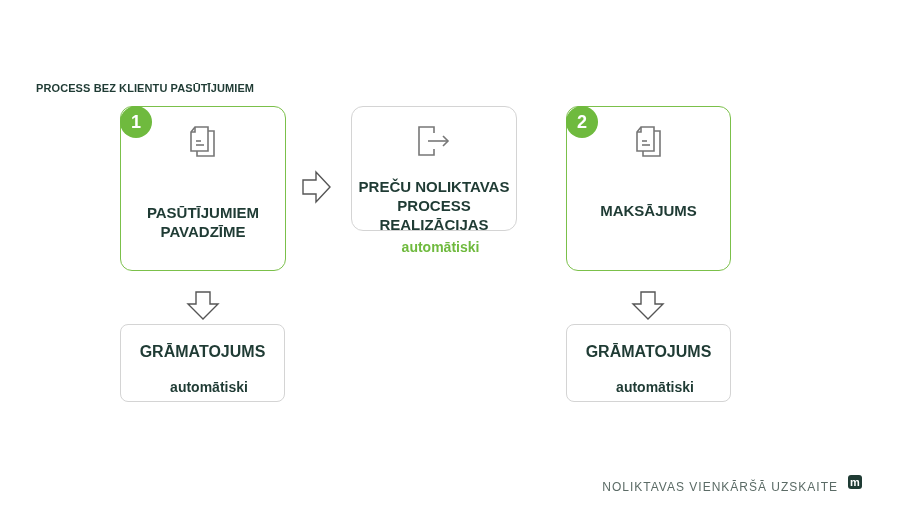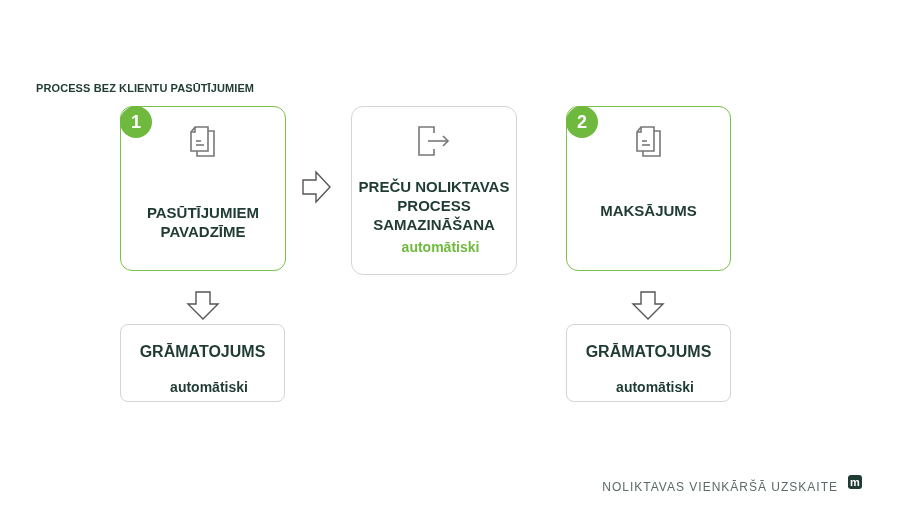--- a/index.html
+++ b/index.html
@@ -70,32 +70,32 @@
     <div>PAVADZĪME</div>
   </div>
 </div>
 
 <span class="arrow" style="left:302px; top:170px;">
   <svg width="30" height="34" viewBox="0 0 30 34" fill="none" stroke="#555" stroke-width="1.4">
     <path d="M1 10 H14 V2 L28 17 L14 32 V24 H1 Z"></path>
   </svg>
 </span>
 
-<div class="card grey" style="left:351px; top:106px; width:166px; height:169px;">
+<div class="card grey" style="left:351px; top:106px; width:166px; height:125px;">
   <span class="card-icon">
     <svg width="36" height="34" viewBox="0 0 36 34" fill="none" stroke="#777" stroke-width="1.6">
       <path d="M18 9 V3 H3 V31 H18 V25"></path>
       <line x1="12" y1="17" x2="32" y2="17"></line>
         <path d="M27 12 L32 17 L27 22"></path>
     </svg>
   </span>
   <div class="card-title" style="top:70px; line-height:19px;">
     <div>PREČU NOLIKTAVAS</div>
     <div>PROCESS</div>
-    <div>SAMAZINĀŠANA</div>
+    <div>REALIZĀCIJAS</div>
   </div>
   <div class="card-sub sub-green" style="top:131px;">automātiski</div>
 </div>
 
 <div class="card green" style="left:566px; top:106px; width:165px; height:165px;">
   <div class="step-badge">2</div>
   <span class="card-icon">
     <svg width="30" height="34" viewBox="0 0 30 34" fill="none" stroke="#777" stroke-width="1.6">
       <path d="M7 3 H20 V27 H3 V8 Z"></path>
         <path d="M3 8 H7 V3"></path>

